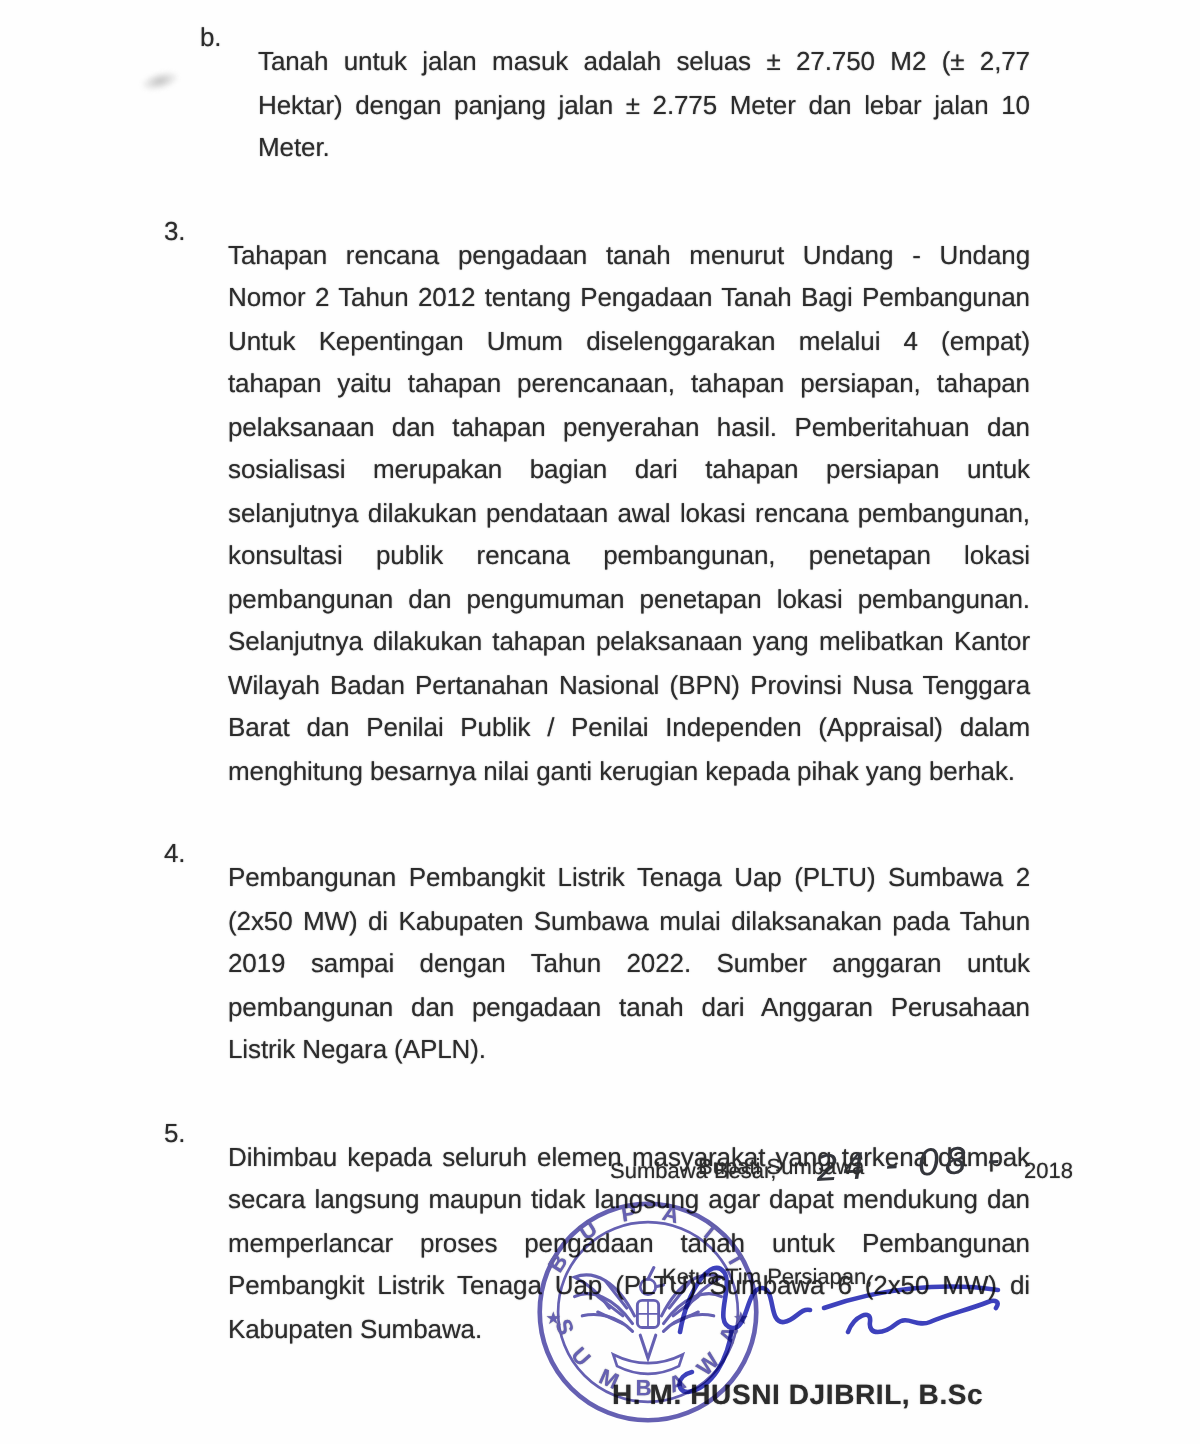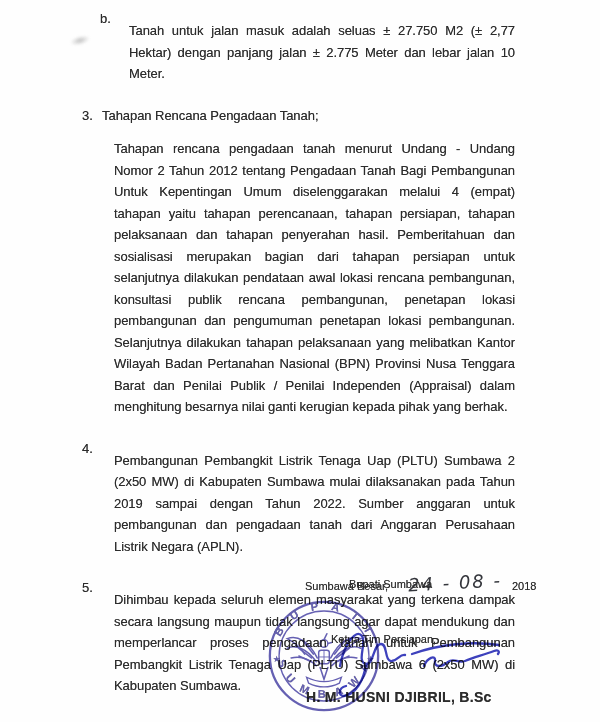--- a/index.html
+++ b/index.html
@@ -68,21 +68,20 @@
     <div class="li li-sub">
       <span class="marker">b.</span>
       <div class="body">
         <p class="txt">Tanah untuk jalan masuk adalah seluas ± 27.750 M2 (± 2,77 Hektar) dengan panjang jalan ± 2.775 Meter dan lebar jalan 10 Meter.</p>
       </div>
     </div>
 
     <div class="li">
       <span class="marker">3.</span>
       <div class="body">
-        <p class="head">Tahapan Rencana Pengadaan Tanah;</p>
         <p class="txt">Tahapan rencana pengadaan tanah menurut Undang - Undang Nomor 2 Tahun 2012 tentang Pengadaan Tanah Bagi Pembangunan Untuk Kepentingan Umum diselenggarakan melalui 4 (empat) tahapan yaitu tahapan perencanaan, tahapan persiapan, tahapan pelaksanaan dan tahapan penyerahan hasil. Pemberitahuan dan sosialisasi merupakan bagian dari tahapan persiapan untuk selanjutnya dilakukan pendataan awal lokasi rencana pembangunan, konsultasi publik rencana pembangunan, penetapan lokasi pembangunan dan pengumuman penetapan lokasi pembangunan. Selanjutnya dilakukan tahapan pelaksanaan yang melibatkan Kantor Wilayah Badan Pertanahan Nasional (BPN) Provinsi Nusa Tenggara Barat dan Penilai Publik / Penilai Independen (Appraisal) dalam menghitung besarnya nilai ganti kerugian kepada pihak yang berhak.</p>
       </div>
     </div>
 
     <div class="li">
       <span class="marker">4.</span>
       <div class="body">
         <p class="txt">Pembangunan Pembangkit Listrik Tenaga Uap (PLTU) Sumbawa 2 (2x50 MW) di Kabupaten Sumbawa mulai dilaksanakan pada Tahun 2019 sampai dengan Tahun 2022. Sumber anggaran untuk pembangunan dan pengadaan tanah dari Anggaran Perusahaan Listrik Negara (APLN).</p>
       </div>
     </div>

